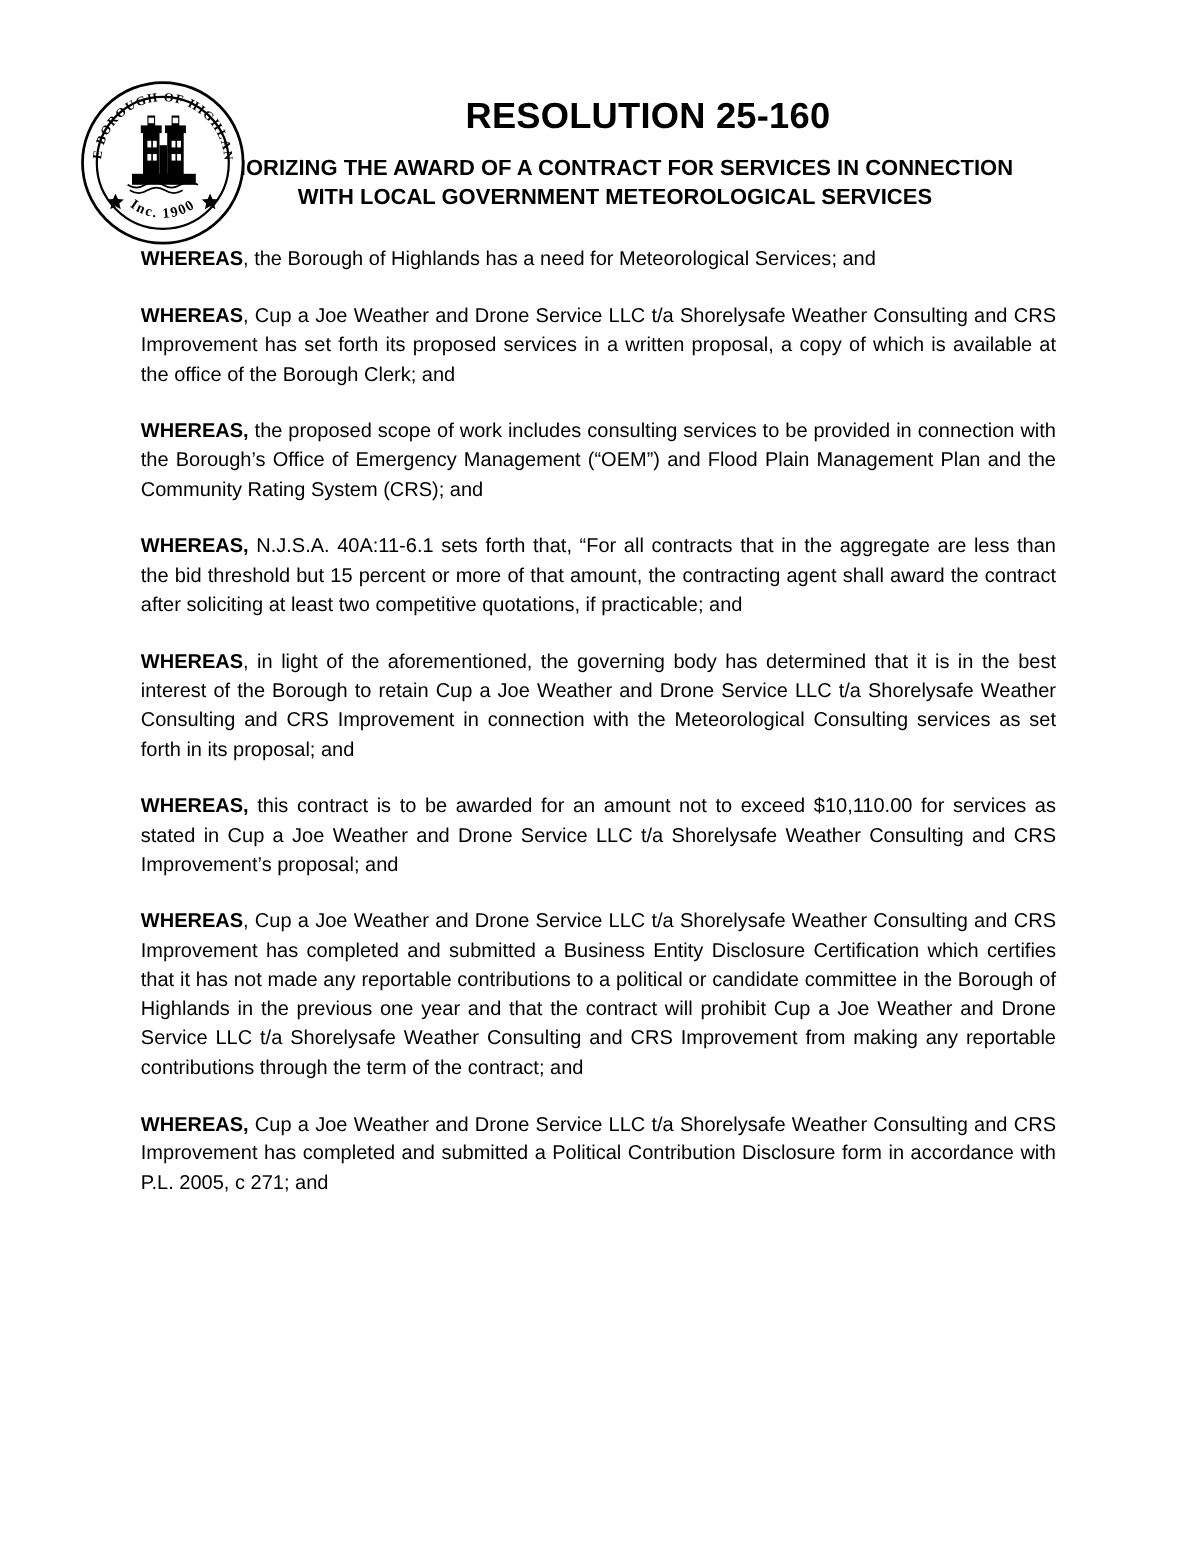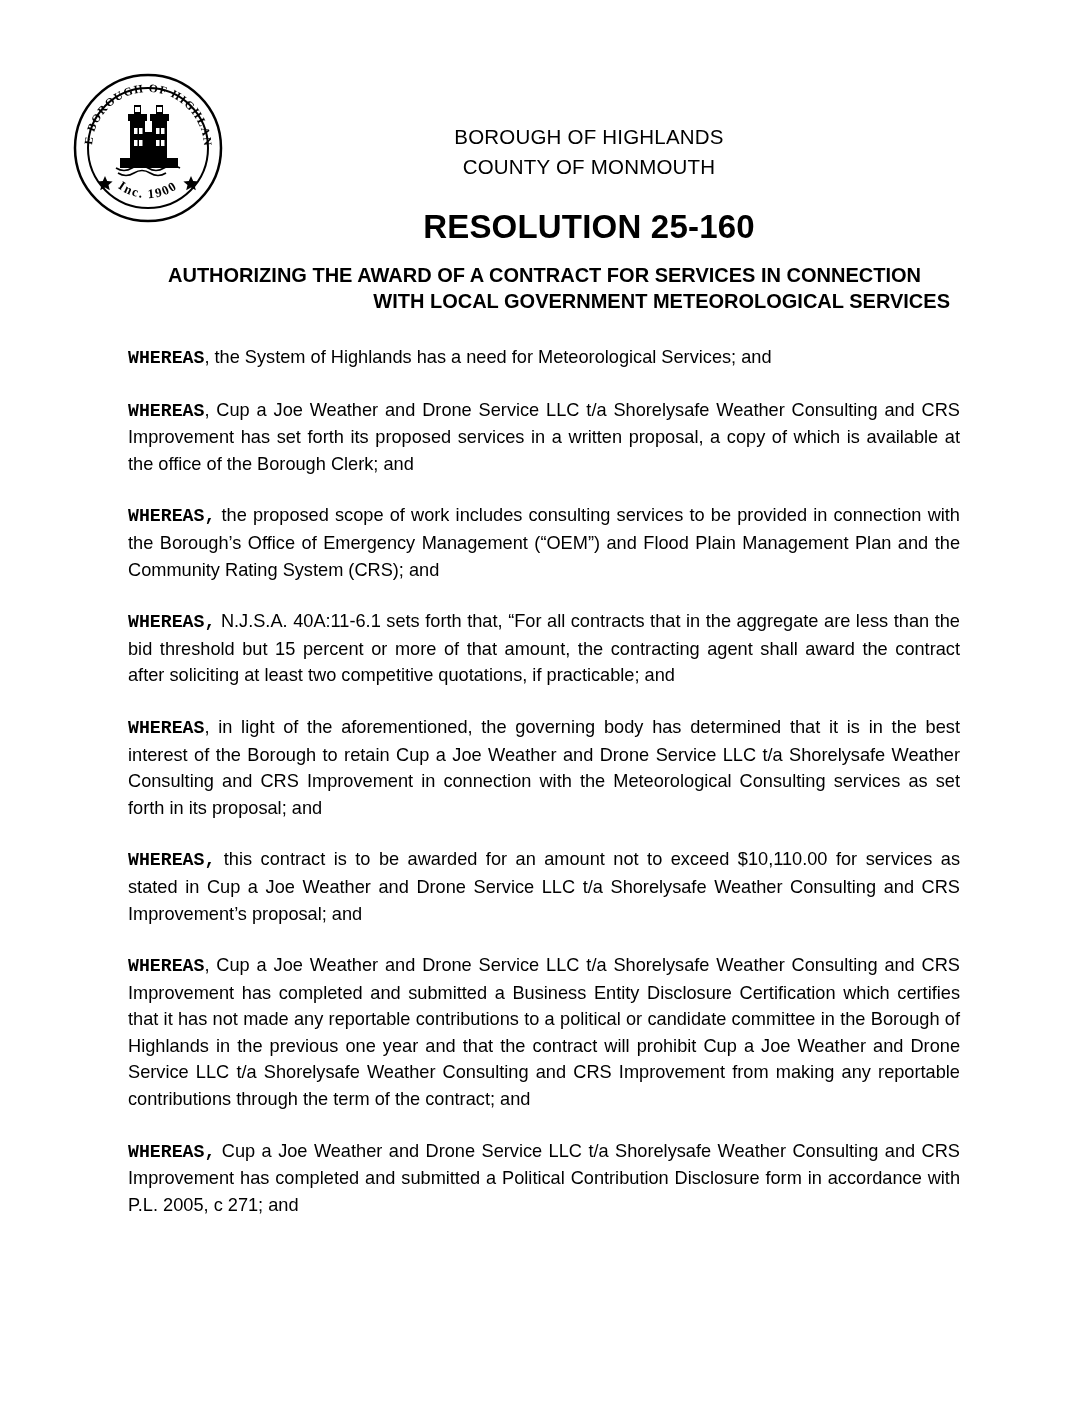--- a/index.html
+++ b/index.html
@@ -54,35 +54,35 @@
   .subtitle {
     margin-top: 16px;
     margin-left: 40px;
     margin-right: 10px;
     font-size: 20px;
     font-weight: bold;
     line-height: 26px;
     text-align: justify;
     text-justify: inter-word;
   }
-  .subtitle .l2 { display:block; text-align: right; }
+  .subtitle .l2 { display:block; text-align: center; }
 
   
   .body-text {
     margin-top: 30px;
   }
   p.clause {
     font-size: 18.2px;
     line-height: 26.6px;
     text-align: justify;
     text-justify: inter-word;
     margin: 0 0 25px 0;
   }
   p.clause:last-child { margin-bottom: 0; }
-  .kw { font-weight: bold; font-family: Liberation Mono, monospace; }
+  .kw { font-weight: bold; }
   .u { }
 </style>
 </head>
 <body>
 
 <div class="page">
 
   <div class="seal">
     <svg width="152" height="152" viewBox="0 0 152 152" xmlns="http://www.w3.org/2000/svg">
       <defs>
@@ -126,36 +126,32 @@
         <rect x="63" y="35" width="5" height="5"></rect>
         <rect x="85" y="35" width="5" height="5"></rect>
       </g>
       <g stroke="#000" stroke-width="1.6" fill="none">
         <path d="M 44,96 q 8,5 16,0 q 8,-5 16,0 q 8,5 16,0 q 8,-5 16,0"></path>
         <path d="M 46,101 q 8,5 16,0 q 8,-5 16,0 q 8,5 16,0"></path>
       </g>
     </svg>
   </div>
 
-  <div class="header-block">
-    <div class="header-line">BOROUGH OF HIGHLANDS</div>
-    <div class="header-line">COUNTY OF MONMOUTH</div>
-  </div>
 
   <div class="res-title">RESOLUTION 25-160</div>
 
   <div class="subtitle">
     <span>AUTHORIZING THE AWARD OF A CONTRACT FOR SERVICES IN CONNECTION</span>
     <span class="l2">WITH LOCAL GOVERNMENT METEOROLOGICAL SERVICES</span>
   </div>
 
   <div class="body-text">
 
     <p class="clause">
-      <span class="kw">WHEREAS</span><span>, </span><span>the System of Highlands has a need for Meteorological Services; and</span>
+      <span class="kw">WHEREAS</span><span>, </span><span>the Borough of Highlands has a need for Meteorological Services; and</span>
     </p>
 
     <p class="clause">
       <span class="kw">WHEREAS</span><span>, </span><span>Cup a Joe Weather and Drone Service LLC t/a Shorelysafe Weather Consulting and CRS Improvement has set forth its proposed services in a written proposal, a copy of which is available at the office of the Borough Clerk; and</span>
     </p>
 
     <p class="clause">
       <span class="kw">WHEREAS,</span><span> </span><span>the proposed scope of work includes consulting services to be provided in connection with the Borough’s Office of Emergency Management (“OEM”) and Flood Plain Management Plan and the Community Rating System (CRS); and</span>
     </p>
 

